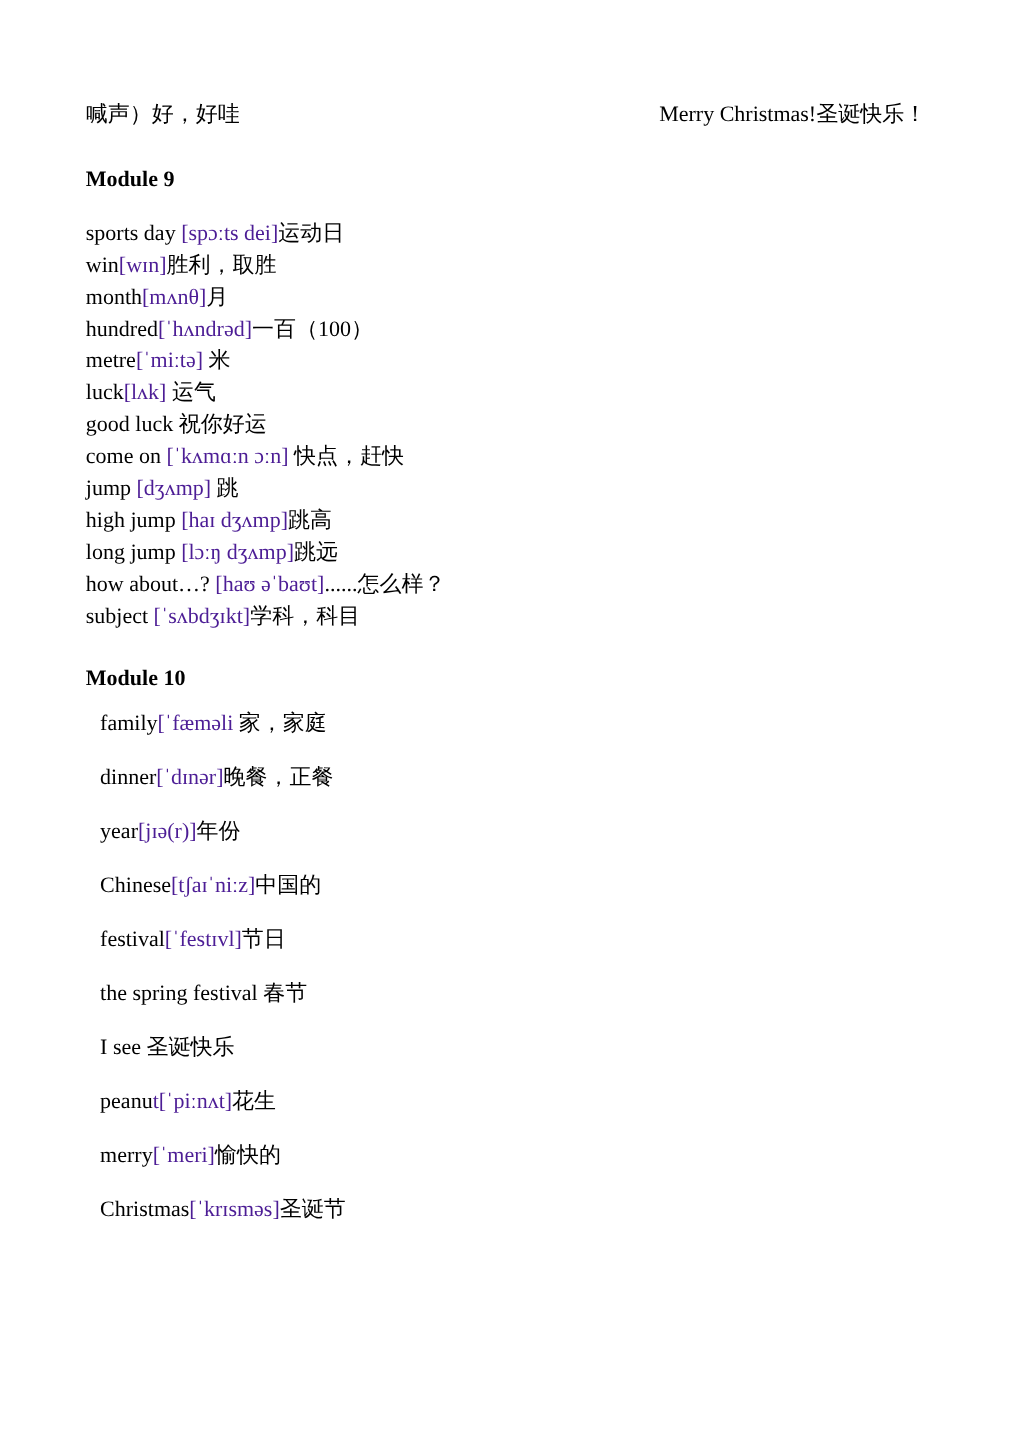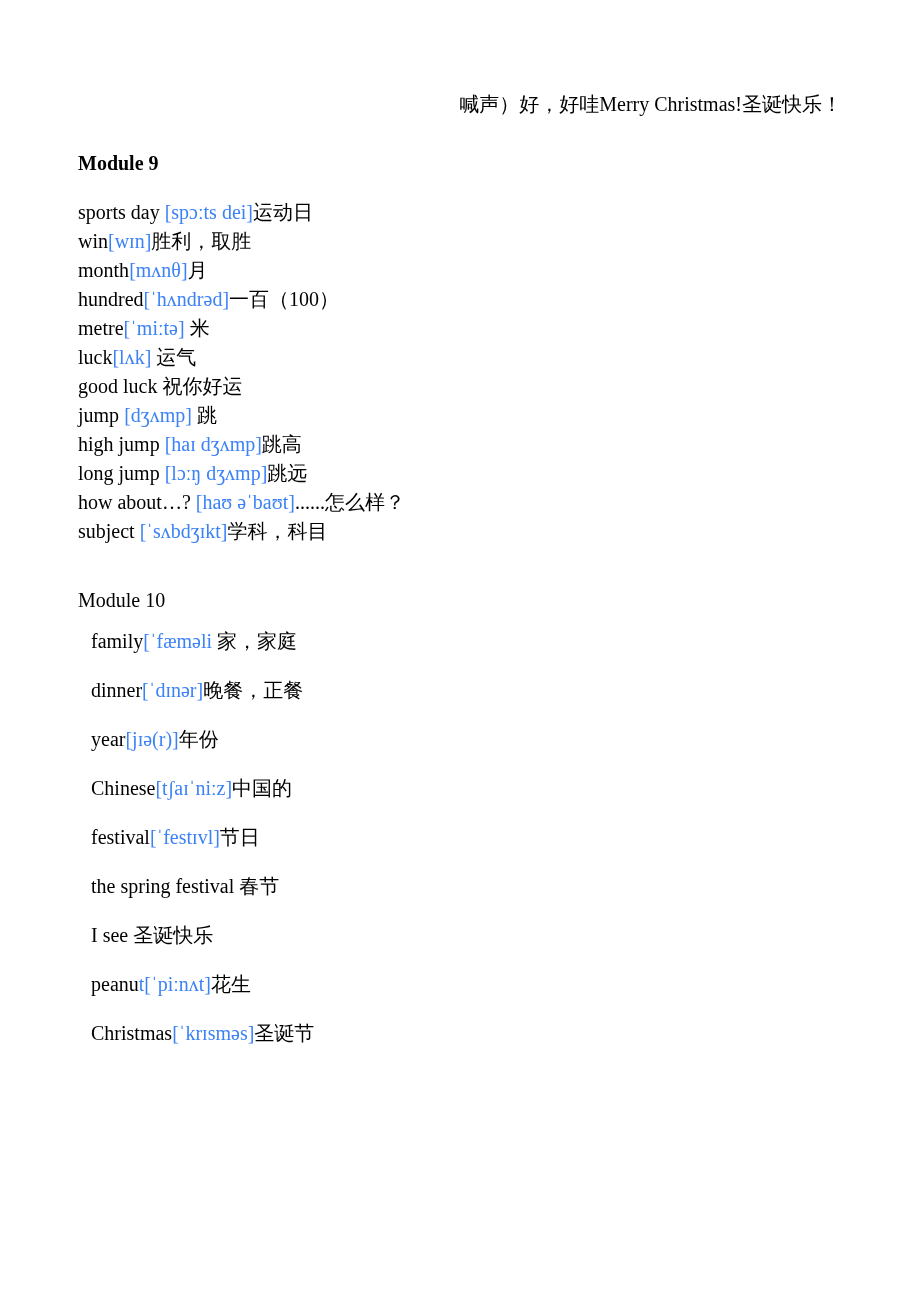--- a/index.html
+++ b/index.html
@@ -10,37 +10,37 @@
     font-size: 20px;
     color: #000;
     width: 920px;
     line-height: 1.45;
   }
   .page {
     padding: 90px 78px 60px 78px;
   }
   .top-row {
     display: flex;
-    justify-content: flex-end;
+    justify-content: space-between;
     margin-bottom: 30px;
   }
   .entry {
     margin: 0;
   }
   .phon {
-    color: #3b82f6;
+    color: #4c1d95;
   }
   .module-heading {
     font-weight: bold;
     margin-top: 16px;
     margin-bottom: 20px;
   }
   .module10-heading {
-    font-weight: normal;
-    margin-top: 40px;
+    font-weight: bold;
+    margin-top: 28px;
     margin-bottom: 12px;
   }
   .m10 .entry {
     margin-bottom: 20px;
     margin-left: 13px;
   }
 </style>
 </head>
 <body>
 
@@ -53,33 +53,35 @@
 
   <div class="module-heading">Module 9</div>
   <div class="m9">
     <p class="entry"><span>sports day </span><span class="phon">[spɔːts   dei]</span><span>运动日</span></p>
     <p class="entry"><span>win</span><span class="phon">[wɪn]</span><span>胜利，取胜</span></p>
     <p class="entry"><span>month</span><span class="phon">[mʌnθ]</span><span>月</span></p>
     <p class="entry"><span>hundred</span><span class="phon">[ˈhʌndrəd]</span><span>一百（100）</span></p>
     <p class="entry"><span>metre</span><span class="phon">[ˈmiːtə]</span><span> 米</span></p>
     <p class="entry"><span>luck</span><span class="phon">[lʌk]</span><span> 运气</span></p>
     <p class="entry"><span>good luck 祝你好运</span><span class="phon"></span><span></span></p>
+    <p class="entry"><span>come on </span><span class="phon">[ˈkʌmɑːn   ɔːn]</span><span> 快点，赶快</span></p>
     <p class="entry"><span>jump </span><span class="phon">[dʒʌmp]</span><span> 跳</span></p>
     <p class="entry"><span>high jump </span><span class="phon">[haɪ dʒʌmp]</span><span>跳高</span></p>
     <p class="entry"><span>long jump </span><span class="phon">[lɔːŋ dʒʌmp]</span><span>跳远</span></p>
     <p class="entry"><span>how about…? </span><span class="phon">[haʊ əˈbaʊt]</span><span>......怎么样？</span></p>
     <p class="entry"><span>subject </span><span class="phon">[ˈsʌbdʒɪkt]</span><span>学科，科目</span></p>
   </div>
 
   <div class="module10-heading">Module 10</div>
   <div class="m10">
     <p class="entry"><span>family</span><span class="phon">[ˈfæməli</span><span> 家，家庭</span></p>
     <p class="entry"><span>dinner</span><span class="phon">[ˈdɪnər]</span><span>晚餐，正餐</span></p>
     <p class="entry"><span>year</span><span class="phon">[jɪə(r)]</span><span>年份</span></p>
     <p class="entry"><span>Chinese</span><span class="phon">[tʃaɪˈniːz]</span><span>中国的</span></p>
     <p class="entry"><span>festival</span><span class="phon">[ˈfestɪvl]</span><span>节日</span></p>
     <p class="entry"><span>the spring festival 春节</span><span class="phon"></span><span></span></p>
     <p class="entry"><span>I see 圣诞快乐</span><span class="phon"></span><span></span></p>
     <p class="entry"><span>peanu</span><span class="phon">t[ˈpiːnʌt]</span><span>花生</span></p>
+    <p class="entry"><span>merry</span><span class="phon">[ˈmeri]</span><span>愉快的</span></p>
     <p class="entry"><span>Christmas</span><span class="phon">[ˈkrɪsməs]</span><span>圣诞节</span></p>
   </div>
 
 </div>
 
 </body></html>

